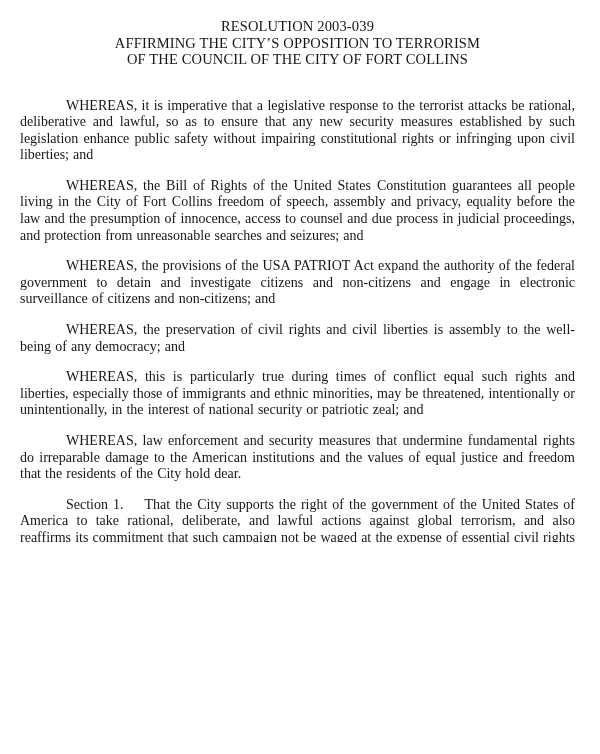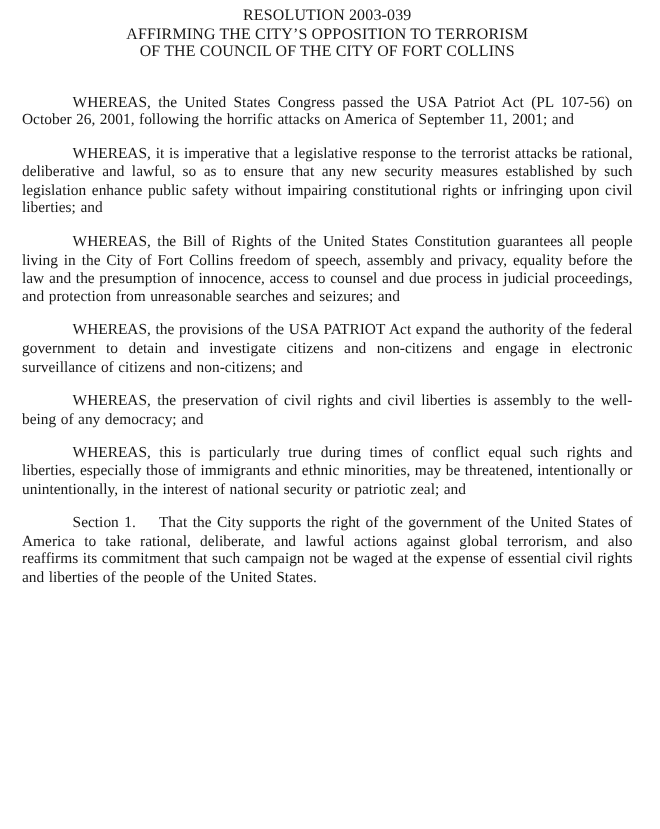--- a/index.html
+++ b/index.html
@@ -5,21 +5,21 @@
   html, body {
     margin: 0;
     padding: 0;
     background: #ffffff;
   }
   .page {
     position: relative;
     box-sizing: border-box;
     width: 600px;
     height: 530px;
-    margin: 0 auto;
+    margin: 12px auto;
     padding: 6px 25px 0 20px;
     background: #ffffff;
     color: #161616;
     font-family: "Liberation Serif", serif;
     overflow: hidden;
     -webkit-font-smoothing: antialiased;
   }
   .doc-title {
     text-align: center;
     font-size: 14.5px;
@@ -45,21 +45,21 @@
 </head>
 <body>
 
 <div class="page">
   <header class="doc-title">
     <div class="title-line">RESOLUTION 2003-039</div>
     <div class="title-line">AFFIRMING THE CITY’S OPPOSITION TO TERRORISM</div>
     <div class="title-line">OF THE COUNCIL OF THE CITY OF FORT COLLINS</div>
   </header>
   <main class="doc-body">
-      <p class="para">WHEREAS, the United States Congress passed the USA Patriot Act (PL 107-56) on October 26, 2001, following the horrific attacks on America of September 11, 2001; and</p>
       <p class="para">WHEREAS, it is imperative that a legislative response to the terrorist attacks be rational, deliberative and lawful, so as to ensure that any new security measures established by such legislation enhance public safety without impairing constitutional rights or infringing upon civil liberties; and</p>
       <p class="para">WHEREAS, the Bill of Rights of the United States Constitution guarantees all people living in the City of Fort Collins freedom of speech, assembly and privacy, equality before the law and the presumption of innocence, access to counsel and due process in judicial proceedings, and protection from unreasonable searches and seizures; and</p>
       <p class="para">WHEREAS, the provisions of the USA PATRIOT Act expand the authority of the federal government to detain and investigate citizens and non-citizens and engage in electronic surveillance of citizens and non-citizens; and</p>
       <p class="para">WHEREAS, the preservation of civil rights and civil liberties is assembly to the well-being of any democracy; and</p>
       <p class="para">WHEREAS, this is particularly true during times of conflict equal such rights and liberties, especially those of immigrants and ethnic minorities, may be threatened, intentionally or unintentionally, in the interest of national security or patriotic zeal; and</p>
+      <p class="para">WHEREAS, law enforcement and security measures that undermine fundamental rights do irreparable damage to the American institutions and the values of equal justice and freedom that the residents of the City hold dear.</p>
       <p class="para">Section 1.  That the City supports the right of the government of the United States of America to take rational, deliberate, and lawful actions against global terrorism, and also reaffirms its commitment that such campaign not be waged at the expense of essential civil rights and liberties of the people of the United States.</p>
     </main>
 </div>
 
 </body></html>

